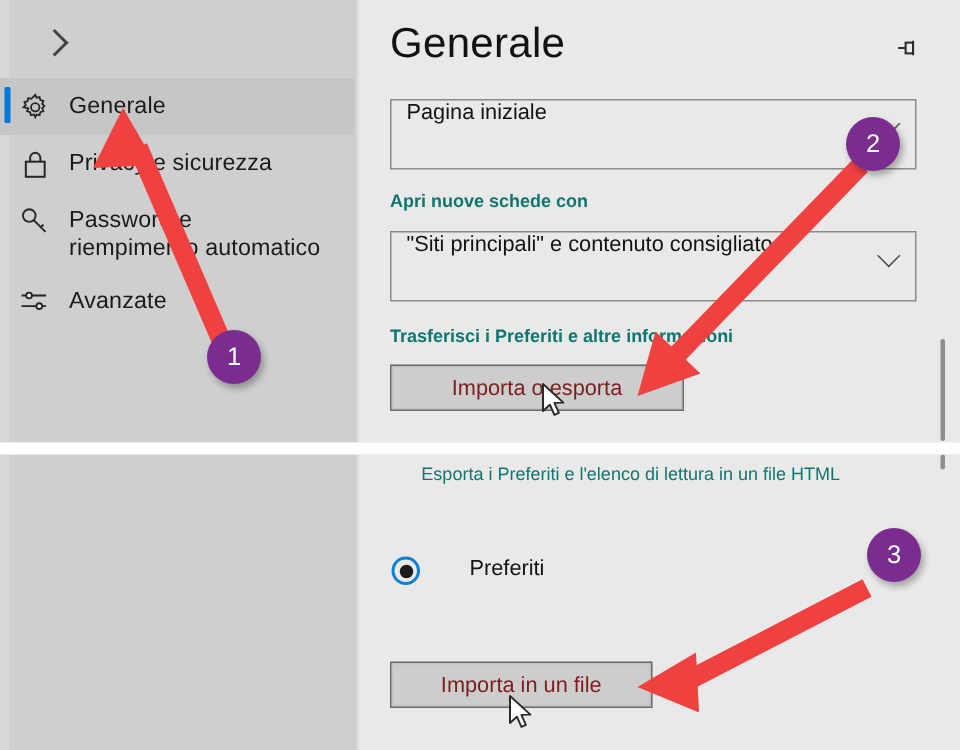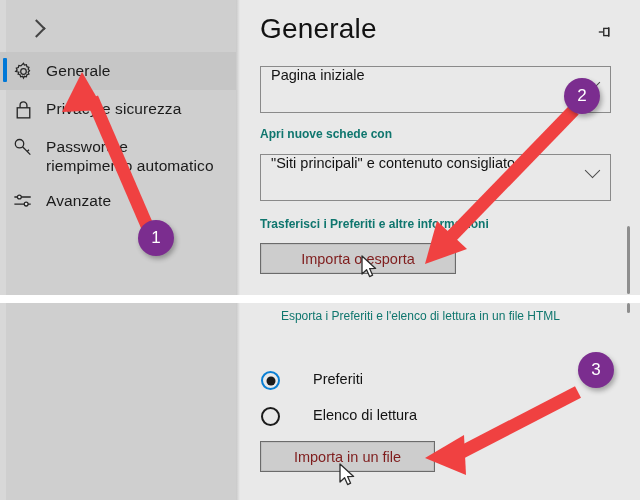--- a/index.html
+++ b/index.html
@@ -209,24 +209,20 @@
     </div>
 
     <div class="content">
       <div class="sect-label" style="position:absolute;left:20px;top:4px;width:300px;text-align:right;">Esporta i Preferiti e l'elenco di lettura in un file HTML</div>
 
       <div class="radio-row" style="position:absolute;left:21px;top:68px;">
         <span class="radio on"></span>
         <span class="radio-label">Preferiti</span>
       </div>
 
-      <div class="radio-row" style="position:absolute;left:21px;top:104px;">
-        <span class="radio"></span>
-        <span class="radio-label">Elenco di lettura</span>
-      </div>
 
       <div class="btn" style="position:absolute;left:20px;top:138px;width:175px;">Importa in un file</div>
 
       <div class="scrollbar" style="right:10px;top:0px;height:10px;"></div>
     </div>
   </div>
 
   <svg class="arrow" style="left:0;top:0;" width="640" height="500">
 
     <g>

